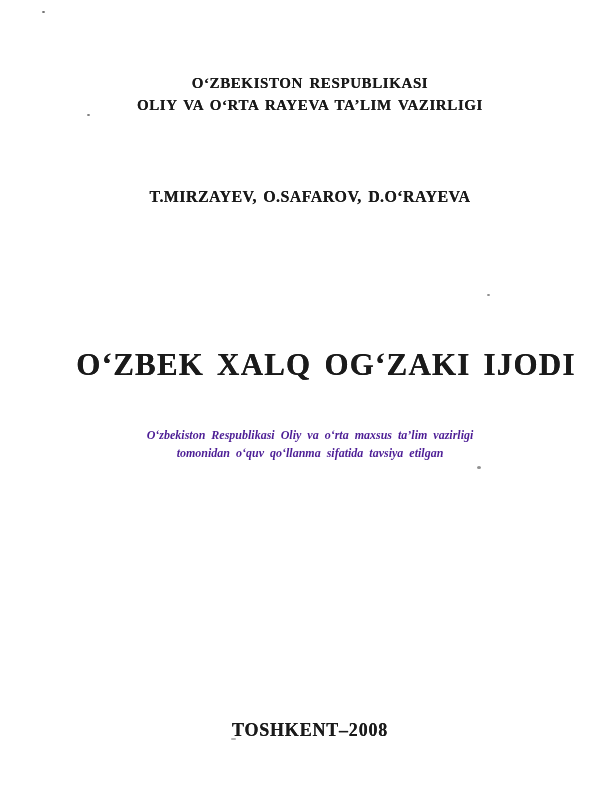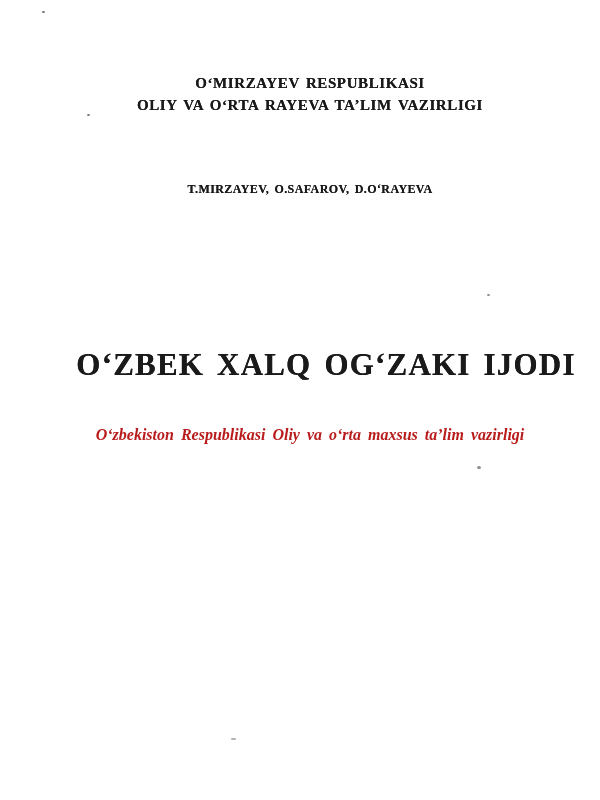--- a/index.html
+++ b/index.html
@@ -25,45 +25,45 @@
   .ministry {
     top: 72px;
     font-size: 15px;
     font-weight: bold;
     line-height: 22px;
     letter-spacing: 0.6px;
     word-spacing: 2px;
     text-shadow: 0 0 0.5px #2a2a2a;
   }
   .authors {
-    top: 182px;
-    font-size: 12px;
+    top: 188px;
+    font-size: 16px;
     font-weight: bold;
     letter-spacing: 0.4px;
     word-spacing: 2px;
     text-shadow: 0 0 0.5px #2a2a2a;
   }
   .book-title {
     top: 330px;
     margin: 16px;
     font-size: 31px;
     font-weight: bold;
     line-height: 37px;
     letter-spacing: 1.2px;
     word-spacing: 4px;
     text-shadow: 0 0 0.6px #222;
   }
   .approval {
     top: 426px;
-    font-size: 16px;
+    font-size: 12px;
     font-style: italic;
     font-weight: 600;
     line-height: 18px;
     word-spacing: 3px;
-    color: #b91c1c;
+    color: #4c1d95;
   }
   .imprint {
     top: 720px;
     font-size: 18px;
     font-weight: bold;
     letter-spacing: 0.8px;
     text-shadow: 0 0 0.5px #2a2a2a;
   }
   .speckle {
     position: absolute;
@@ -74,34 +74,36 @@
   .speckle-3 { left: 487px; top: 294px; width: 3px; height: 2px; background: #8a8a8a; }
   .speckle-4 { left: 477px; top: 466px; width: 4px; height: 3px; background: #8f8f8f; }
   .speckle-5 { left: 231px; top: 738px; width: 5px; height: 2px; background: #b5b5b5; border-radius: 1px; }
 </style>
 </head>
 <body>
 
 <div class="page">
 
   <div class="centered-block ministry">
-    <div>O‘MIRZAYEV RESPUBLIKASI</div>
+    <div>O‘ZBEKISTON RESPUBLIKASI</div>
     <div>OLIY VA O‘RTA RAYEVA TA’LIM VAZIRLIGI</div>
   </div>
 
   <div class="centered-block authors">T.MIRZAYEV, O.SAFAROV, D.O‘RAYEVA</div>
 
   <h1 class="centered-block book-title">
     <span>O‘ZBEK XALQ OG‘ZAKI IJODI</span><br>
   </h1>
 
   <div class="centered-block approval">
     <div>O‘zbekiston Respublikasi Oliy va o‘rta maxsus ta’lim vazirligi</div>
+    <div>tomonidan o‘quv qo‘llanma sifatida tavsiya etilgan</div>
   </div>
 
+  <div class="centered-block imprint">TOSHKENT–2008</div>
 
   <div class="speckle speckle-1"></div>
   <div class="speckle speckle-2"></div>
   <div class="speckle speckle-3"></div>
   <div class="speckle speckle-4"></div>
   <div class="speckle speckle-5"></div>
 
 </div>
 
 </body></html>

